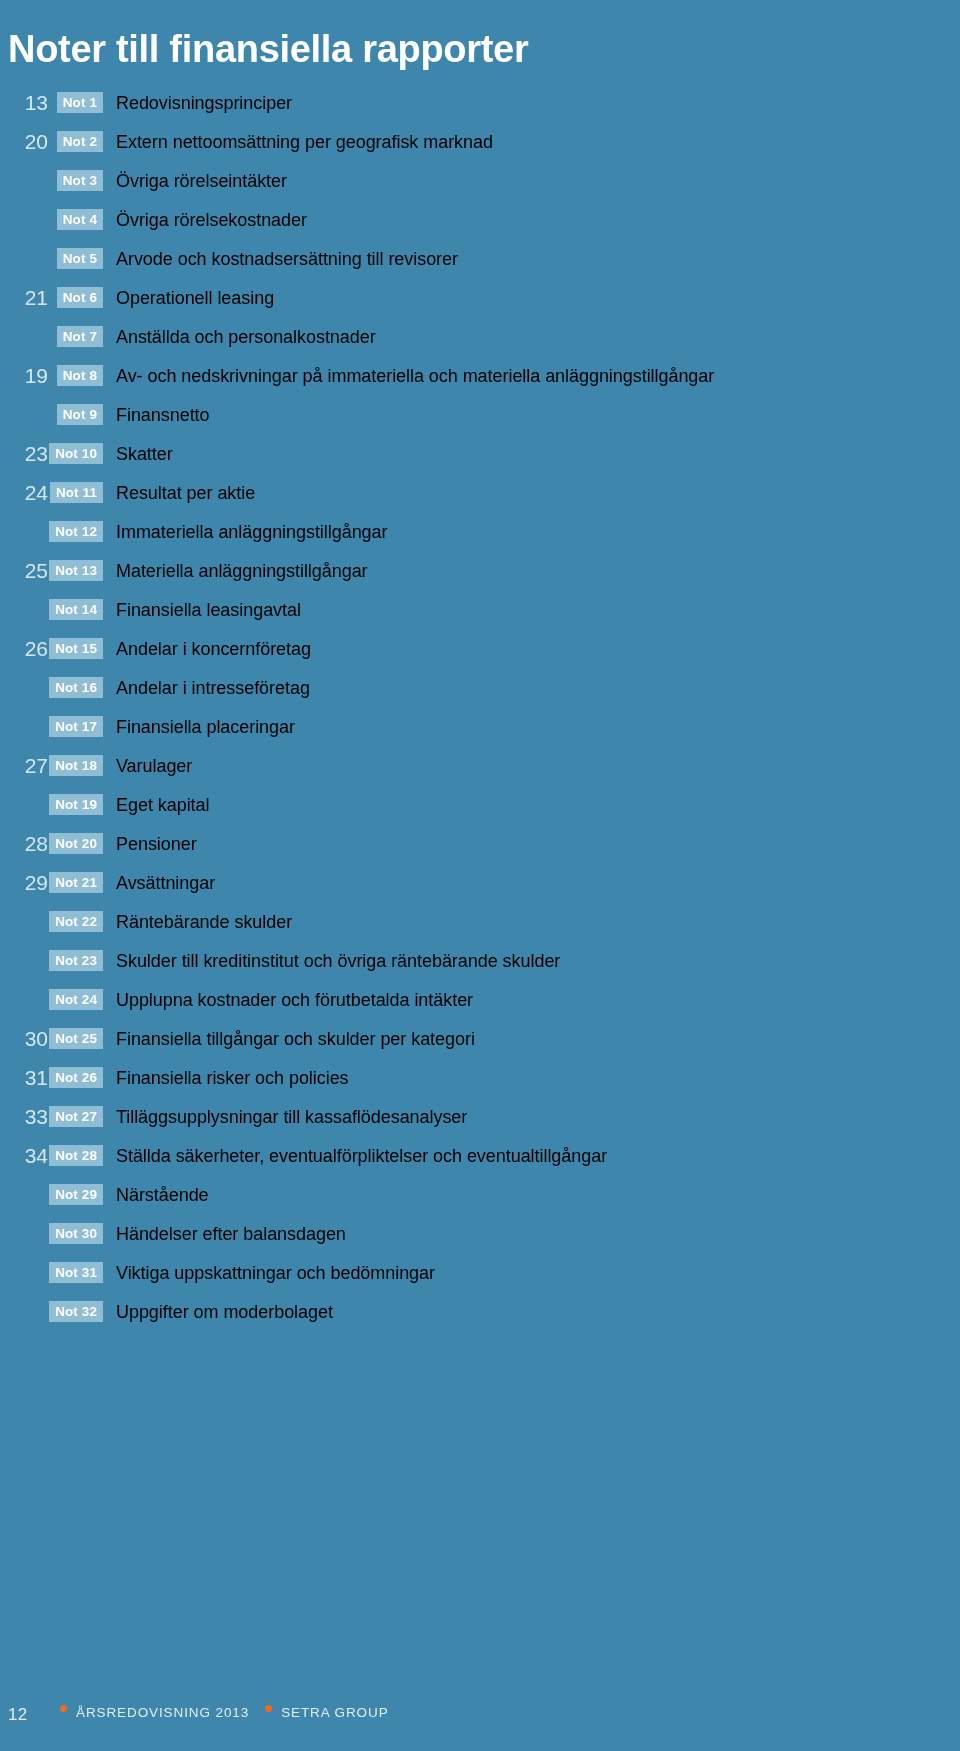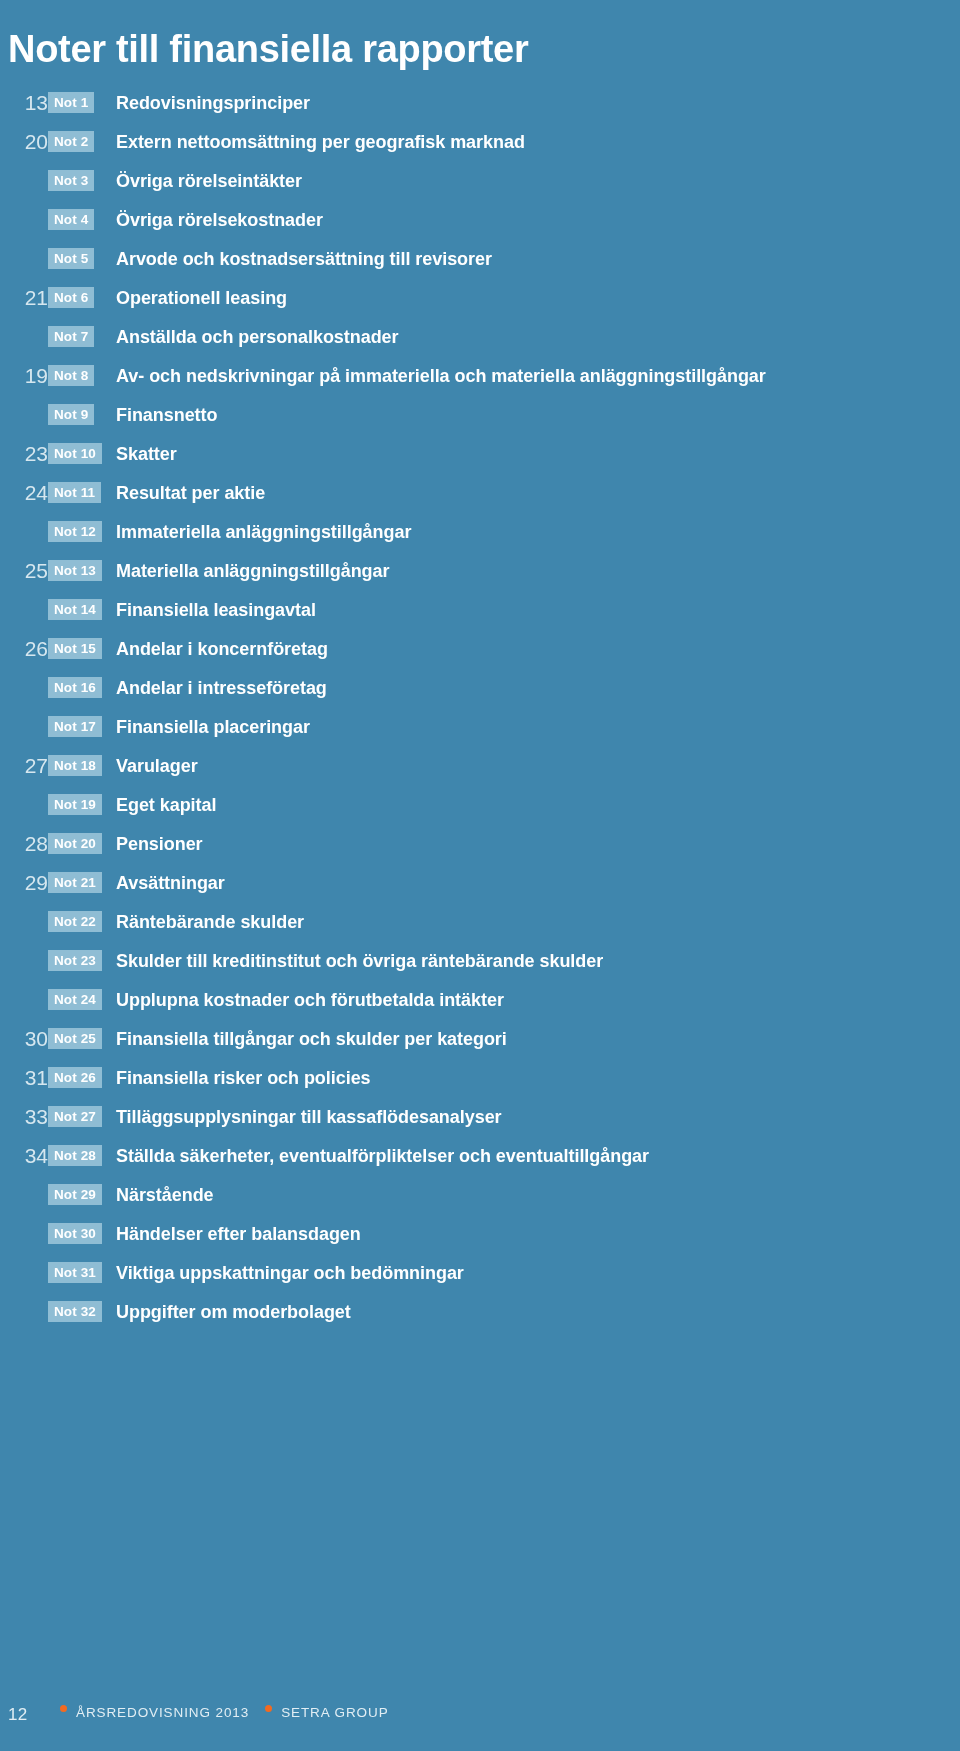--- a/index.html
+++ b/index.html
@@ -61,42 +61,43 @@
     font-size: 21px;
     font-weight: normal;
     color: #d6e7ef;
     line-height: 24px;
   }
 
   .note-badge-cell {
     width: 66px;
     min-width: 66px;
     display: flex;
+    justify-content: flex-end;
     padding-right: 11px;
     box-sizing: border-box;
   }
 
   .note-badge {
     display: inline-block;
     background: #8fbdd4;
     color: #ffffff;
     font-size: 13.5px;
     font-weight: bold;
     line-height: 21px;
     height: 21px;
     padding: 0 6px;
     white-space: nowrap;
     letter-spacing: 0.1px;
   }
 
   .note-title {
     padding-left: 2px;
     font-size: 18px;
-    font-weight: bold;
-    color: #ffffff;
+    font-weight: normal;
+    color: #000000;
     line-height: 22px;
     white-space: nowrap;
     letter-spacing: -0.05px;
   }
 
   
   .footer {
     position: absolute;
     left: 0;
     bottom: 0;

